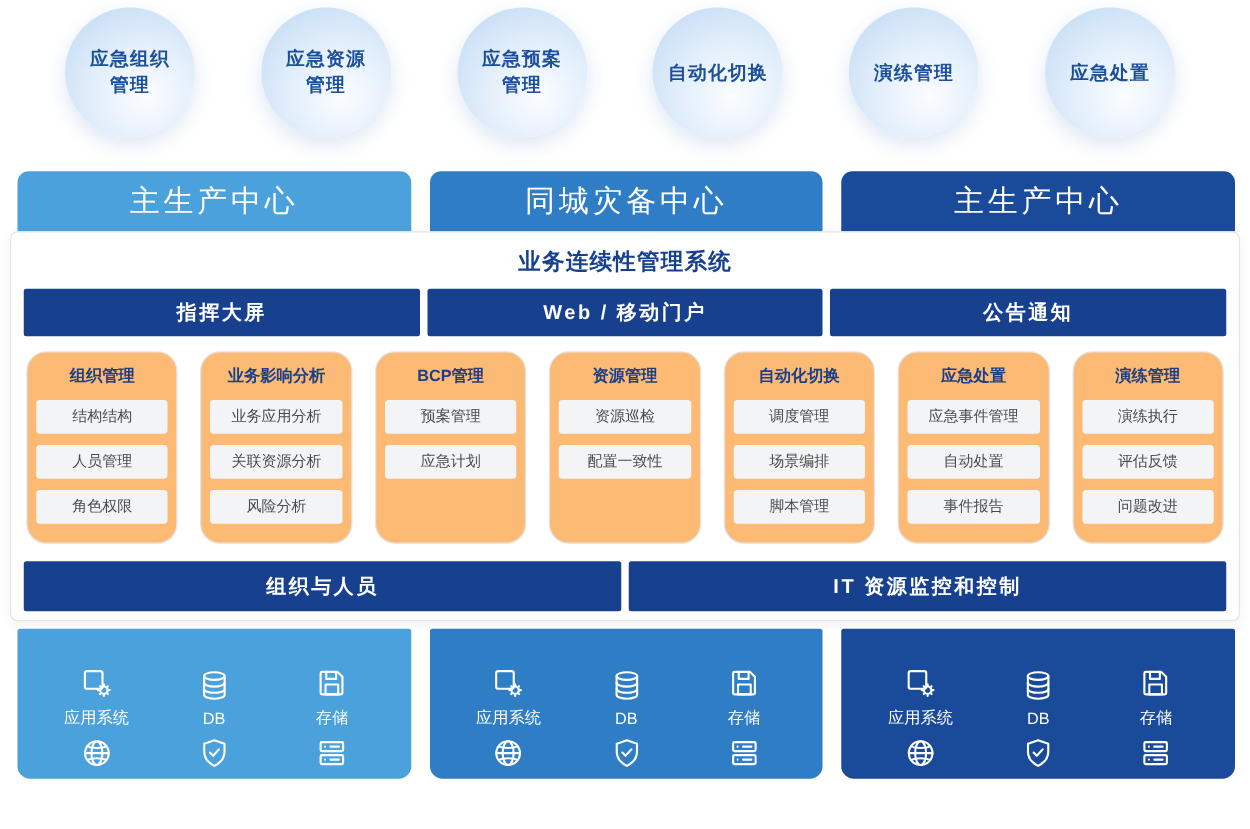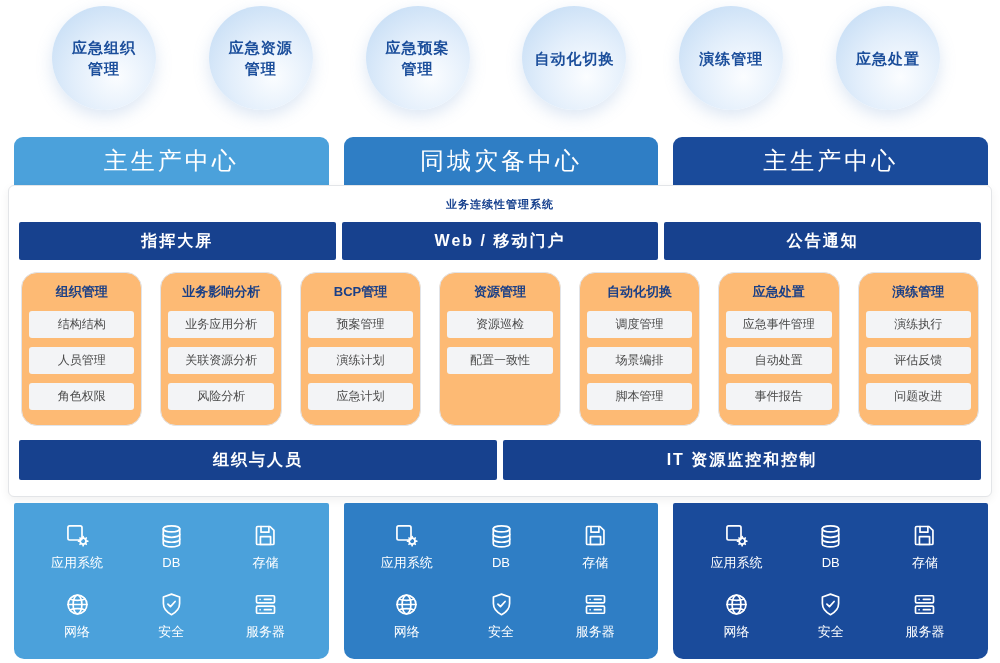--- a/index.html
+++ b/index.html
@@ -26,21 +26,21 @@
     color: #fff; font-size: 24px; font-weight: normal; letter-spacing: 3px;
     display: flex; align-items: center; justify-content: center;
   }
 
   
   .panel {
     position: absolute; left: 8px; top: 185px; width: 984px; height: 312px;
     background: #fff; border: 1px solid #e3e5e8; border-radius: 6px;
     box-shadow: 0 3px 10px rgba(0,0,0,0.06);
   }
-  .panel-title { text-align: center; margin-top: 11px; font-weight: bold; font-size: 11px; letter-spacing: 1px; }
+  .panel-title { text-align: center; margin-top: 11px; font-weight: bold; font-size: 18px; letter-spacing: 1px; }
 
   .bars-row { display: flex; gap: 6px; margin: 10px 10px 0 10px; }
   .bar {
     flex: 1; height: 38px; color: #fff; font-size: 16px; font-weight: bold;
     display: flex; align-items: center; justify-content: center;
     border-radius: 2px; letter-spacing: 2px;
   }
   .bars-bottom { margin-top: 14px; }
   .bar.tall { height: 40px; }
 
@@ -50,23 +50,23 @@
   .module-title { text-align: center; font-weight: bold; font-size: 13px; margin-bottom: 10px; }
   .module-item {
     background: #f3f4f6; border-radius: 3px; height: 27px; line-height: 27px;
     text-align: center; font-size: 12px; color: #4a4a4a; margin-bottom: 9px;
     overflow: hidden; white-space: nowrap;
   }
 
   
   .infra-row { position: absolute; left: 14px; top: 503px; width: 974px; display: flex; gap: 15px; }
   .infra-panel {
-    flex: 1; height: 156px; border-radius: 2px 2px 10px 10px;
+    flex: 1; height: 120px; border-radius: 2px 2px 10px 10px;
     display: grid; grid-template-columns: repeat(3, 1fr); grid-template-rows: 1fr 1fr;
-    padding: 12px 16px; row-gap: 6px;
+    padding: 30px 16px; row-gap: 6px;
   }
   .infra-item { display: flex; flex-direction: column; align-items: center; justify-content: center; gap: 5px; color: #fff; font-size: 13px; }
   .infra-icon { width: 27px; height: 27px; display: inline-flex; }
   .infra-icon svg { width: 100%; height: 100%; }
 </style>
 </head>
 <body>
 
 <div class="stage">
 
@@ -106,21 +106,20 @@
         </div>
         <div class="module">
           <div class="module-title" style="color: rgb(26, 63, 134);">业务影响分析</div>
           <div class="module-item">业务应用分析</div>
           <div class="module-item">关联资源分析</div>
           <div class="module-item">风险分析</div>
         </div>
         <div class="module">
           <div class="module-title" style="color: rgb(26, 63, 134);">BCP管理</div>
           <div class="module-item">预案管理</div>
-          <div class="module-item">演练计划</div>
           <div class="module-item">应急计划</div>
         </div>
         <div class="module">
           <div class="module-title" style="color: rgb(26, 63, 134);">资源管理</div>
           <div class="module-item">资源巡检</div>
           <div class="module-item">配置一致性</div>
         </div>
         <div class="module">
           <div class="module-title" style="color: rgb(26, 63, 134);">自动化切换</div>
           <div class="module-item">调度管理</div>

